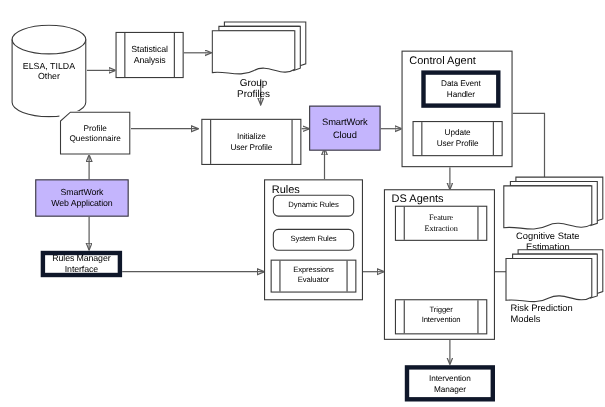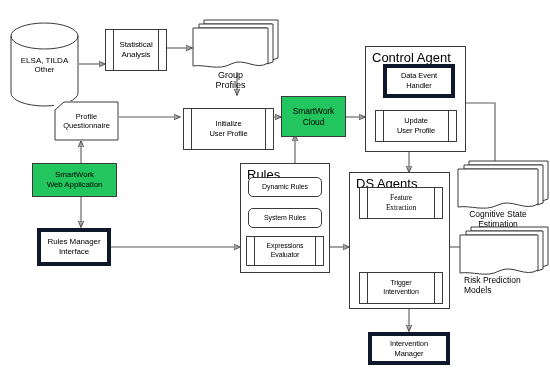--- a/index.html
+++ b/index.html
@@ -17,25 +17,25 @@
 
   
   .pre{border:1px solid #3a3a3a;background:#fff;}
   .pre::before,.pre::after{content:"";position:absolute;top:0;bottom:0;
         width:0;border-left:1px solid #3a3a3a;}
   .pre::before{left:7px;}
   .pre::after{right:7px;}
 
   .rounded{border:1px solid #3a3a3a;background:#fff;border-radius:5px;}
 
-  .blue{background:#22c55e;border:1px solid #3a3a3a;}
+  .blue{background:#c4b5fd;border:1px solid #3a3a3a;}
 
   
   .group{position:absolute;border:1px solid #3a3a3a;background:#fff;box-sizing:border-box;}
-  .group-title{position:absolute;left:6px;top:3px;font-size:13px;
+  .group-title{position:absolute;left:6px;top:3px;font-size:10px;
         background:transparent;}
 
   
   .notch{position:absolute;box-sizing:border-box;background:#fff;}
   .notch svg{position:absolute;left:0;top:0;}
   .notch .lbl{position:absolute;left:0;top:0;right:0;bottom:0;
         display:flex;align-items:center;justify-content:center;text-align:center;}
 
   
   .cyl{position:absolute;}
@@ -160,21 +160,21 @@
     </div>
   </div>
 
   <div class="node blue" style="left:32px;top:163px;width:85px;height:34px;">
     <div class="t8">
       <div>SmartWork</div>
       <div>Web Application</div>
     </div>
   </div>
 
-  <div class="node rect" style="left:37px;top:228px;width:74px;height:38px;">
+  <div class="node rect" style="left:37px;top:228px;width:74px;height:24px;">
     <div class="t8">
       <div>Rules Manager</div>
       <div>Interface</div>
     </div>
   </div>
 
   <div class="group" style="left:240px;top:163px;width:90px;height:110px;">
     <div class="group-title">Rules</div>
   </div>
   <div class="node rounded" style="left:248px;top:177px;width:74px;height:20px;">

